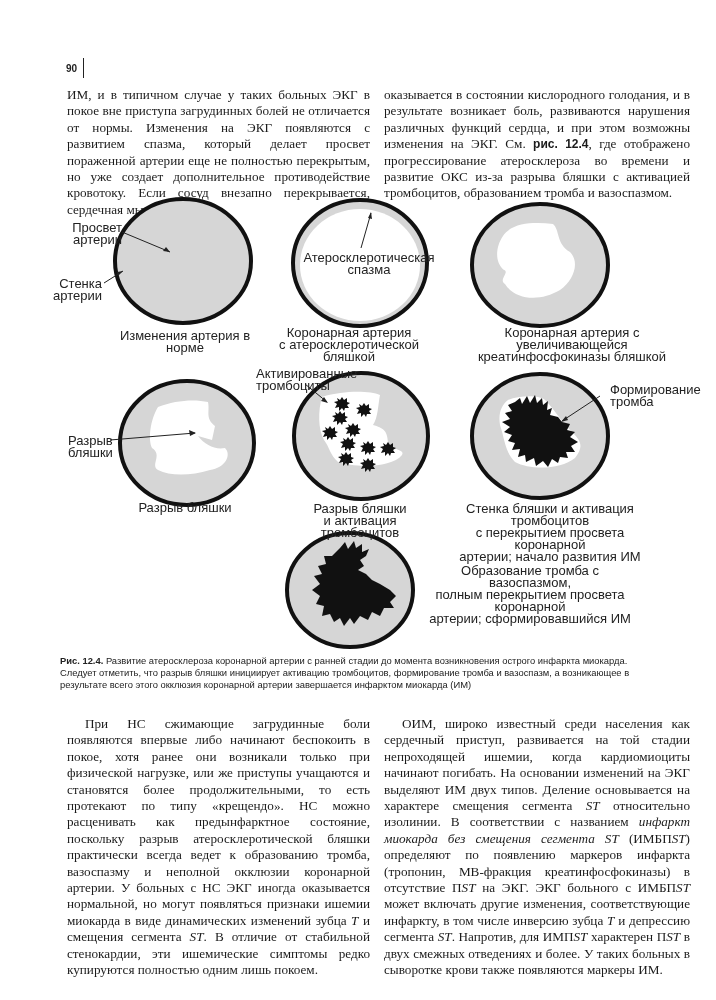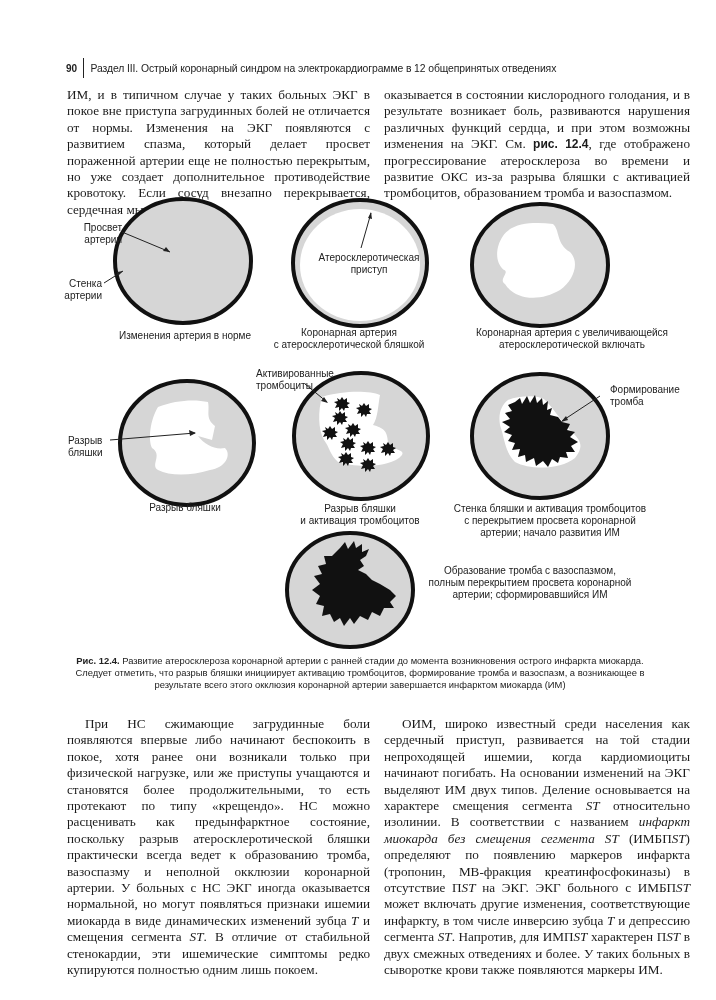--- a/index.html
+++ b/index.html
@@ -9,34 +9,33 @@
   .hdr .bar{width:1.5px;height:20px;background:#222;margin-right:6px;}
   .col{position:absolute;font-family:"Liberation Serif","DejaVu Serif",serif;font-size:13.2px;line-height:16.4px;text-align:justify;color:#1b1b1b;hyphens:manual;}
   .col p{margin:0;}
   .col .ind{text-indent:18px;}
   .c1{left:67px;width:303px;}
   .c2{left:384px;width:306px;}
   .top{top:87px;}
   .bot{top:716px;}
   .fig{position:absolute;left:0;top:0;width:716px;height:1000px;}
   .sans{font-family:"Liberation Sans",sans-serif;}
-  .lab{position:absolute;font-family:"Liberation Sans",sans-serif;font-size:10px;line-height:12px;color:#222;text-align:center;}
+  .lab{position:absolute;font-family:"Liberation Sans",sans-serif;font-size:13px;line-height:12px;color:#222;text-align:center;}
   .lab.l{text-align:left;}
   .lab.r{text-align:right;}
-  .cap{position:absolute;left:60px;width:600px;top:655px;font-family:"Liberation Sans",sans-serif;font-size:9.4px;line-height:12.2px;text-align:center;color:#222;}
+  .cap{position:absolute;left:60px;width:600px;top:655px;font-family:"Liberation Sans",sans-serif;font-size:9.4px;line-height:12.2px;text-align:left;color:#222;}
   .cap b{font-weight:bold;}
   i{font-style:italic;}
 </style>
 </head>
 <body>
 
 <div class="hdr">
   <span class="pn">90</span>
   <span class="bar"></span>
-  <span>Раздел III. Острый коронарный синдром на электрокардиограмме в 12 общепринятых отведениях</span>
 </div>
 
 <div class="col c1 top">
   <p>ИМ, и в типичном случае у таких больных ЭКГ в покое вне приступа загрудинных болей не отличается от нормы. Изменения на ЭКГ появляются с развитием спазма, который делает просвет пораженной артерии еще не полностью перекрытым, но уже создает дополнительное противодействие кровотоку. Если сосуд внезапно перекрывается, сердечная мышца</p>
 </div>
 <div class="col c2 top">
   <p><span>оказывается в состоянии кислородного голодания, и в результате возникает боль, развиваются нарушения различных функций сердца, и при этом возможны изменения на ЭКГ. См. </span><b class="sans" style="font-size:12px">рис. 12.4</b><span>, где отображено прогрессирование атеросклероза во времени и развитие ОКС из-за разрыва бляшки с активацией тромбоцитов, образованием тромба и вазоспазмом.</span></p>
 </div>
 
 <svg class="fig" viewBox="0 0 716 1000">
@@ -113,30 +112,30 @@
 <div class="lab r" style="left:50px;top:278px;width:52px;">
   <div>Стенка</div>
   <div>артерии</div>
 </div>
 <div class="lab" style="left:115px;top:330px;width:140px;">
   <div>Изменения артерия в норме</div>
 </div>
 
 <div class="lab" style="left:300px;top:252px;width:138px;">
   <div>Атеросклеротическая</div>
-  <div>приступ</div>
+  <div>спазма</div>
 </div>
 <div class="lab" style="left:264px;top:327px;width:170px;">
   <div>Коронарная артерия</div>
   <div>с атеросклеротической бляшкой</div>
 </div>
 
 <div class="lab" style="left:448px;top:327px;width:200px;margin-left:24px;">
   <div>Коронарная артерия с увеличивающейся</div>
-  <div>атеросклеротической включать</div>
+  <div>креатинфосфокиназы бляшкой</div>
 </div>
 
 <div class="lab l" style="left:68px;top:435px;width:60px;">
   <div>Разрыв</div>
   <div>бляшки</div>
 </div>
 <div class="lab" style="left:125px;top:502px;width:120px;">
   <div>Разрыв бляшки</div>
 </div>
 

